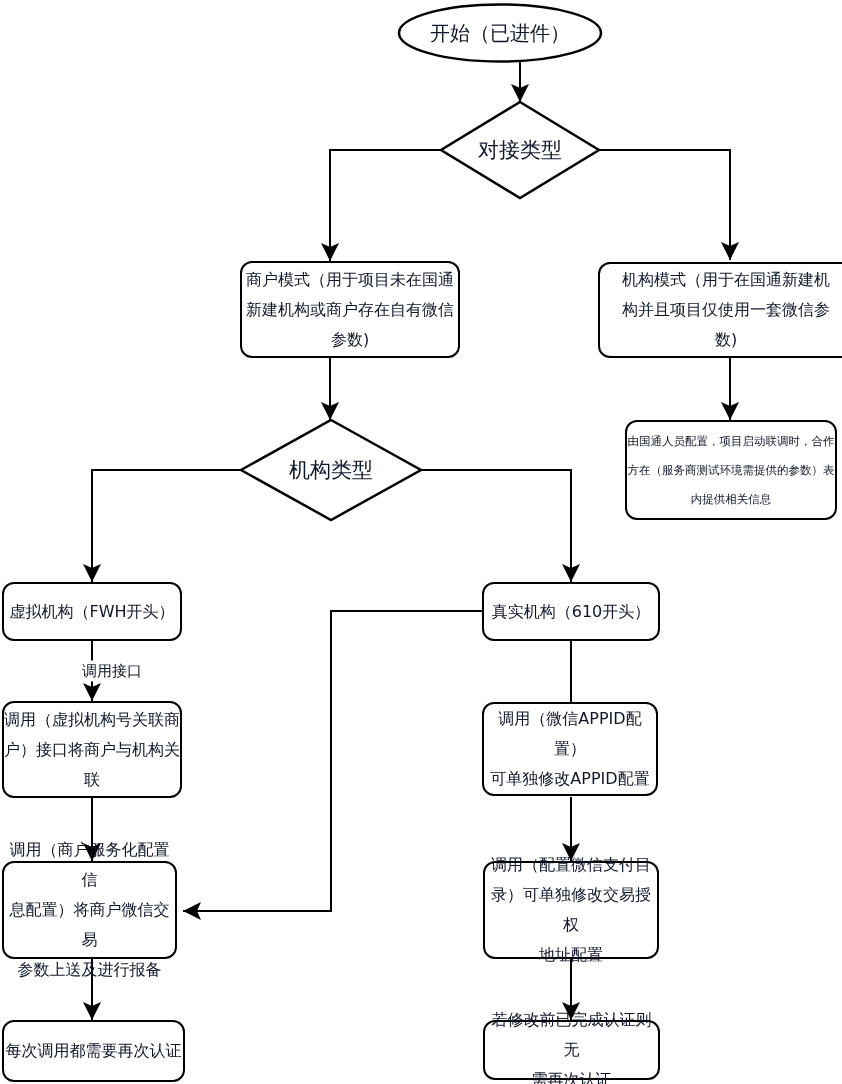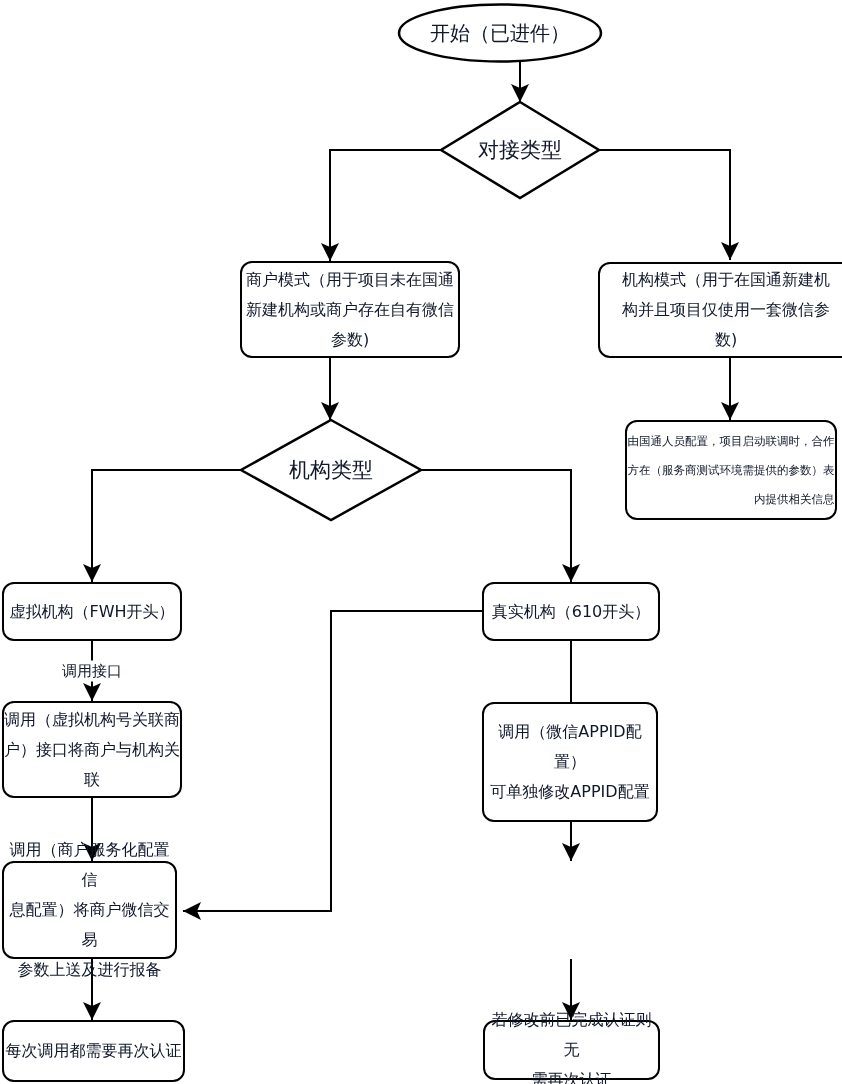--- a/index.html
+++ b/index.html
@@ -27,39 +27,39 @@
     align-items: center;
     justify-content: center;
     text-align: center;
     white-space: pre-line;
     font-size: 16px;
     line-height: 30px;
   }
   .node.small-text {
     font-size: 11.5px;
     line-height: 29px;
-    text-align: right;
   }
   .shape-label {
     position: absolute;
     display: flex;
     align-items: center;
     justify-content: center;
     text-align: center;
     font-size: 20px;
     white-space: pre-line;
     pointer-events: none;
   }
   .edge-label {
     position: absolute;
     background: #ffffff;
     font-size: 15px;
     padding: 1px 3px;
     transform: translate(-50%, -50%);
     white-space: nowrap;
+    margin-left: 20px;
   }
 </style>
 </head>
 <body>
 
 <div class="canvas">
 
   <svg class="layer" viewBox="0 0 842 1084">
     <defs>
       <marker id="arrow" markerWidth="22" markerHeight="22" refX="18" refY="9" orient="auto" markerUnits="userSpaceOnUse">
@@ -112,22 +112,25 @@
   <div class="node" style="left:2px;top:701px;width:180px;height:97px;">调用（虚拟机构号关联商
 户）接口将商户与机构关
 联</div>
 
   <div class="node" style="left:2px;top:861px;width:175px;height:98px;">调用（商户服务化配置信
 息配置）将商户微信交易
 参数上送及进行报备</div>
 
   <div class="node" style="left:2px;top:1020px;width:183px;height:62px;">每次调用都需要再次认证</div>
 
-  <div class="node" style="left:482px;top:702px;width:176px;height:120px;text-align:center;">调用（微信APPID配置）
+  <div class="node" style="left:482px;top:702px;width:176px;height:94px;text-align:center;">调用（微信APPID配置）
 可单独修改APPID配置</div>
 
+  <div class="node" style="left:483px;top:861px;width:176px;height:98px;">调用（配置微信支付目
+录）可单独修改交易授权
+地址配置</div>
 
   <div class="node" style="left:483px;top:1020px;width:177px;height:60px;">若修改前已完成认证则无
 需再次认证</div>
 
   <div class="edge-label" style="left:92px;top:671px;">调用接口</div>
 
 </div>
 
 </body></html>

